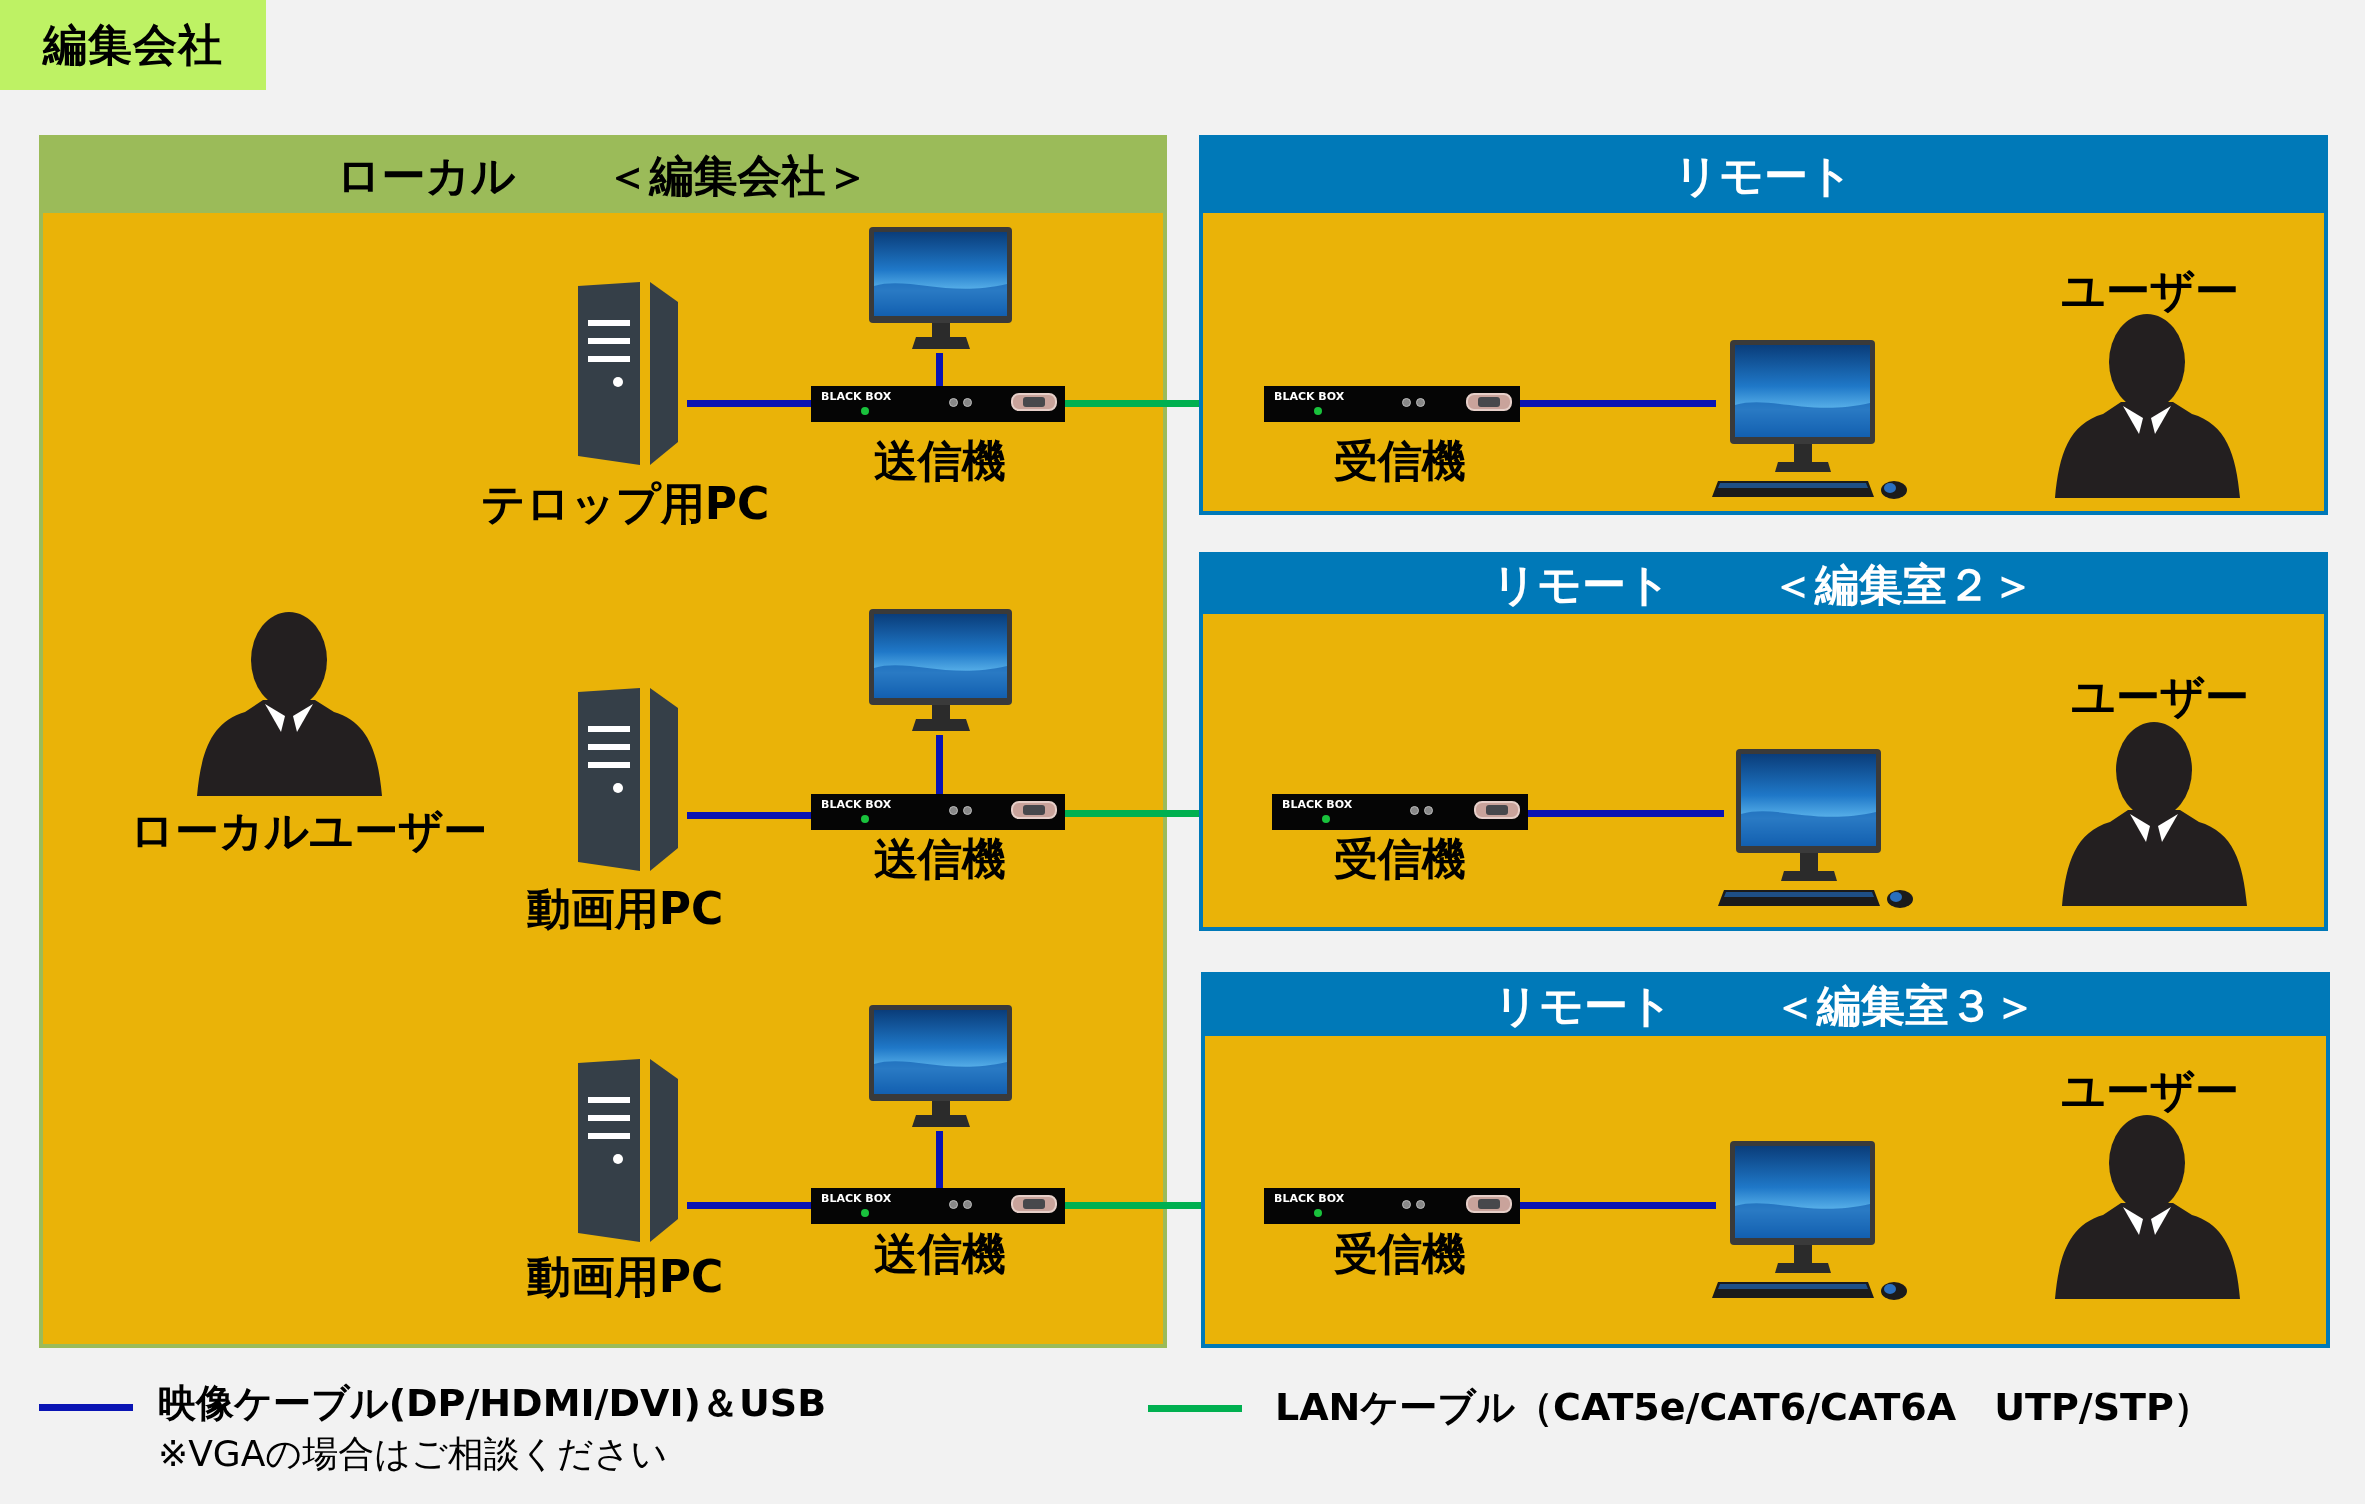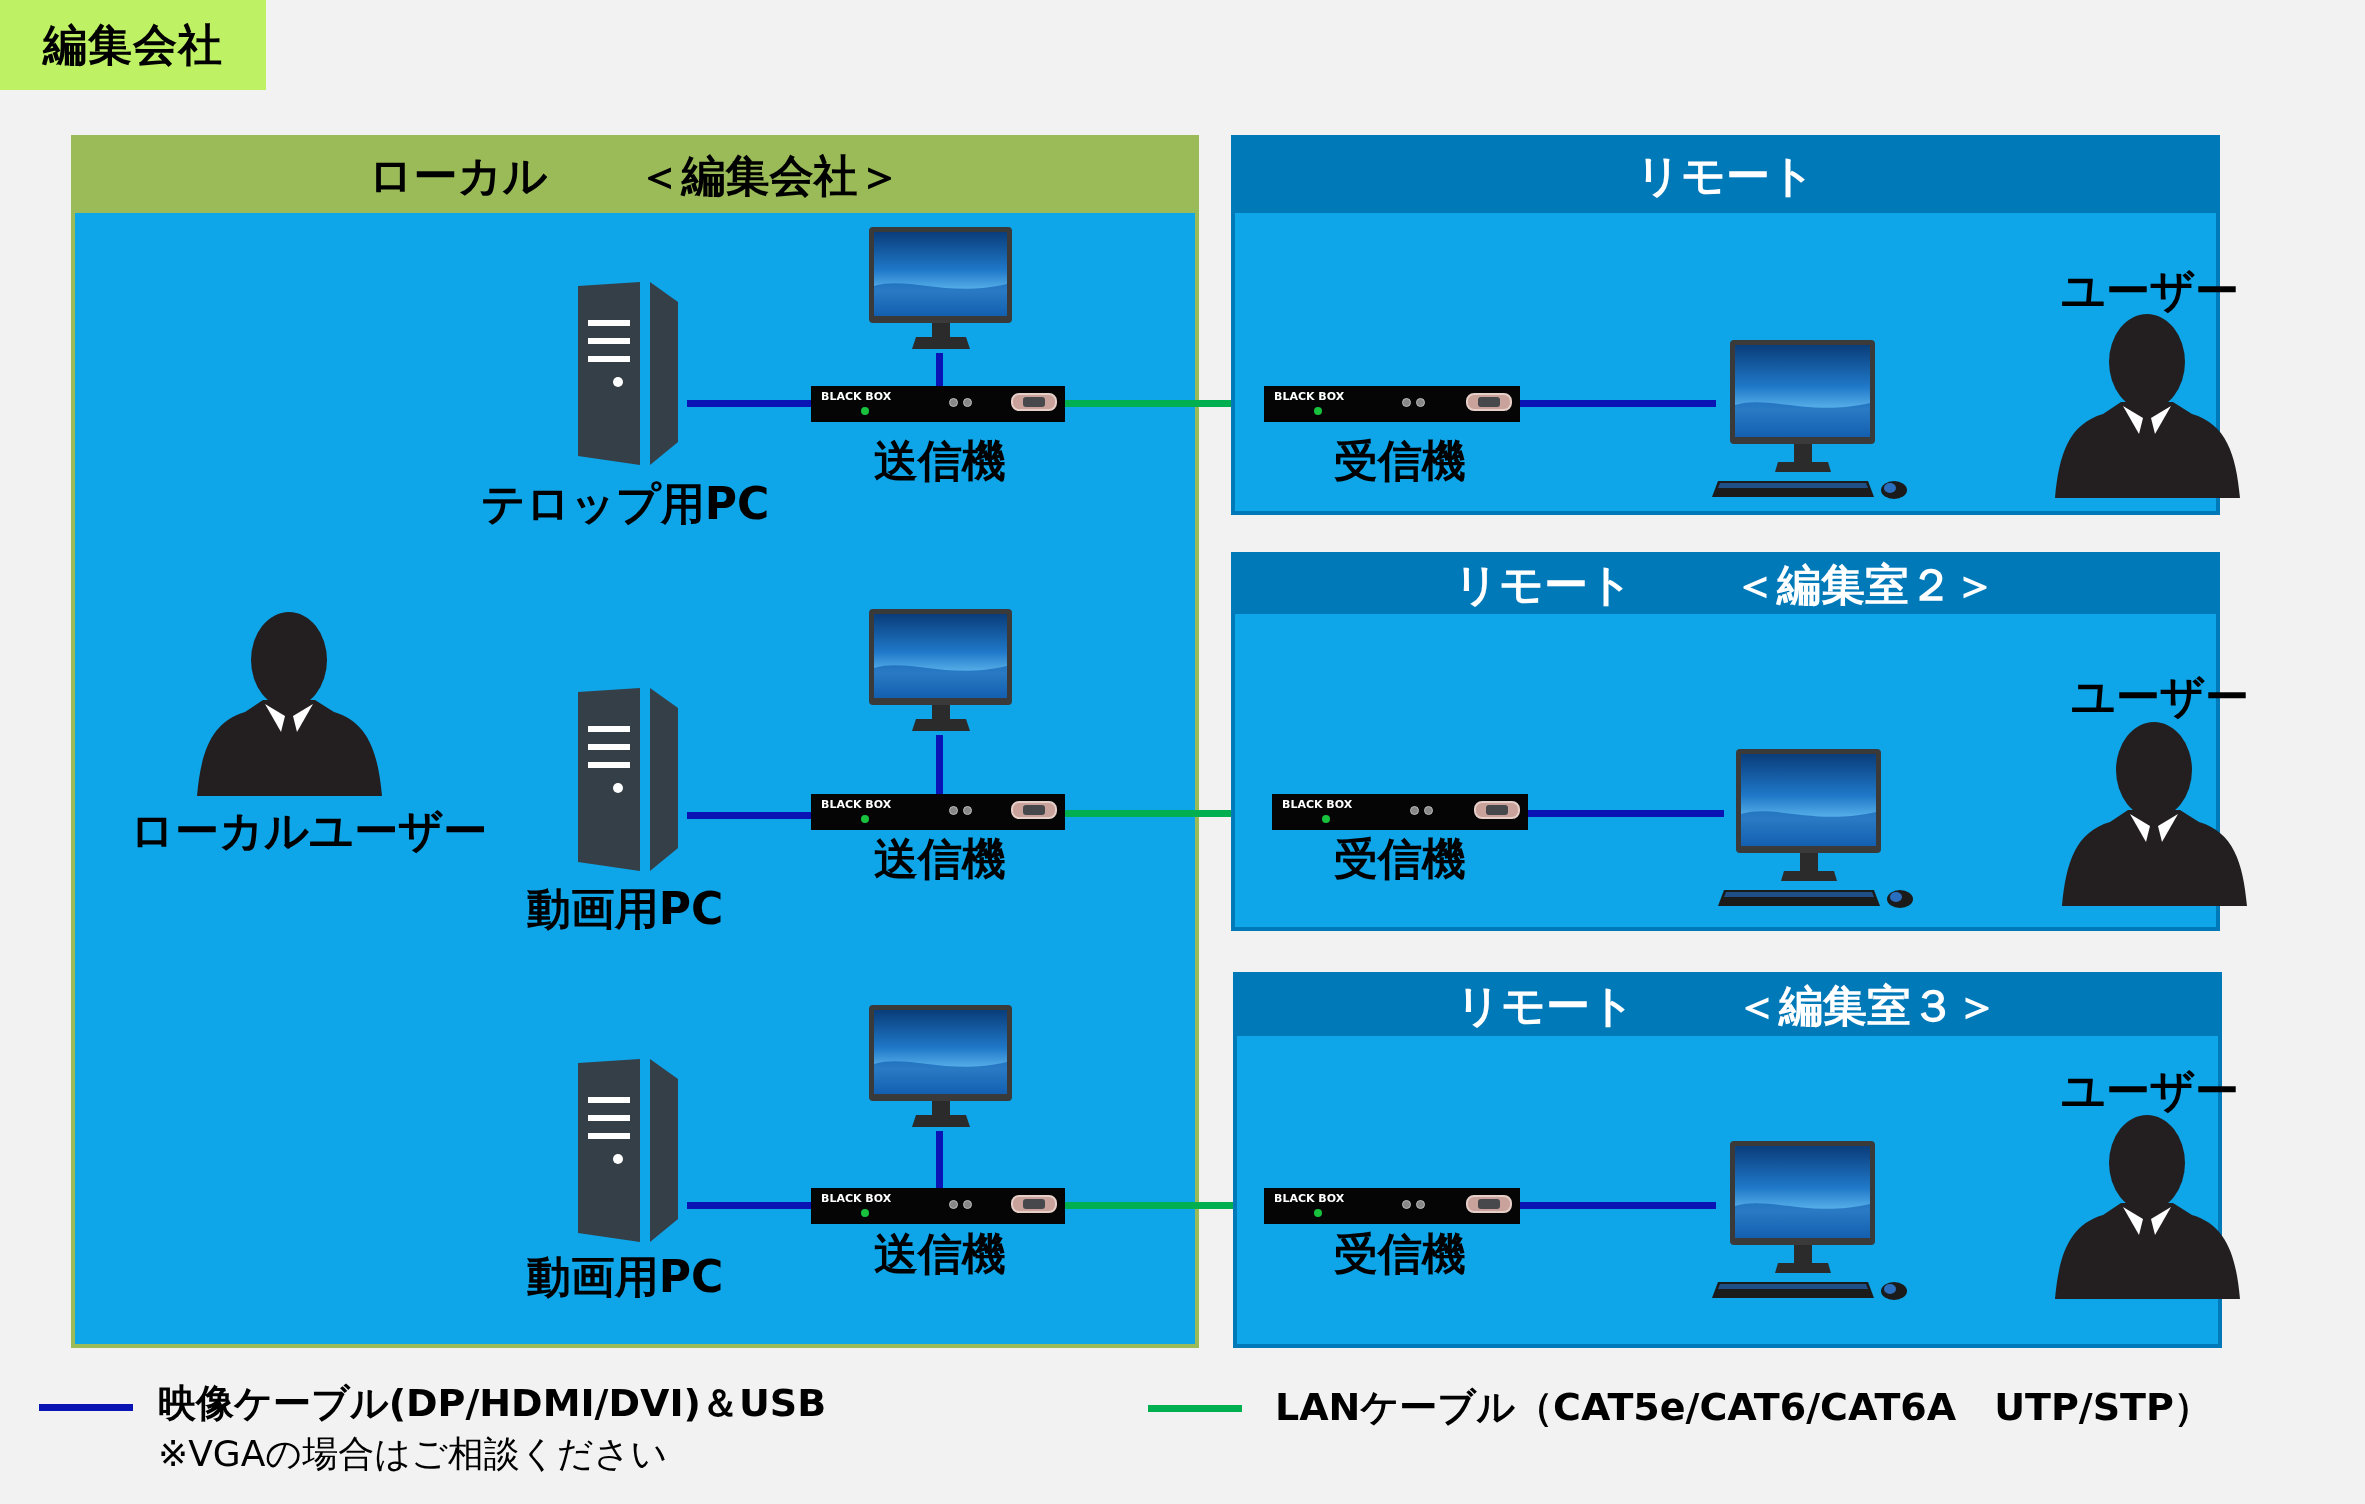--- a/index.html
+++ b/index.html
@@ -8,28 +8,28 @@
     background: #f2f2f2;
     font-family: "DejaVu Sans", "Liberation Sans", sans-serif;
     color: #000;
   }
   .abs { position: absolute; }
   .title-box {
     left: 0; top: 0; width: 266px; height: 90px; background: #bef264;
     display: flex; align-items: center; justify-content: center;
     font-size: 44px; font-weight: bold; letter-spacing: 1px;
   }
-  .panel { background: #0ea5e9; box-sizing: border-box; margin-left: 32px; }
+  .panel { background: #eab308; box-sizing: border-box; }
   .local-panel { left: 39px; top: 135px; width: 1128px; height: 1213px; border: 4px solid #9bbb59; }
   .local-header {
     left: 0; top: 0; right: 0; height: 74px; background: #9bbb59;
     display: flex; align-items: center; justify-content: center;
     font-size: 44px; font-weight: bold; gap: 90px;
   }
-  .remote-panel { left: 1199px; width: 989px; border: 4px solid #0079b8; padding-left: 19px; }
+  .remote-panel { left: 1199px; width: 1129px; border: 4px solid #0079b8; padding-left: 19px; }
   .remote-header {
     left: 0; top: 0; right: 0; height: 74px; background: #0079b8; color: #fff;
     display: flex; align-items: center; justify-content: center;
     font-size: 44px; font-weight: bold; gap: 100px;
   }
   .label { font-size: 44px; font-weight: bold; white-space: nowrap; text-align: center; }
   .cable-blue { background: #0a14b4; }
   .cable-green { background: #00b050; }
   .kvm {
     background: #050505; box-sizing: border-box;

